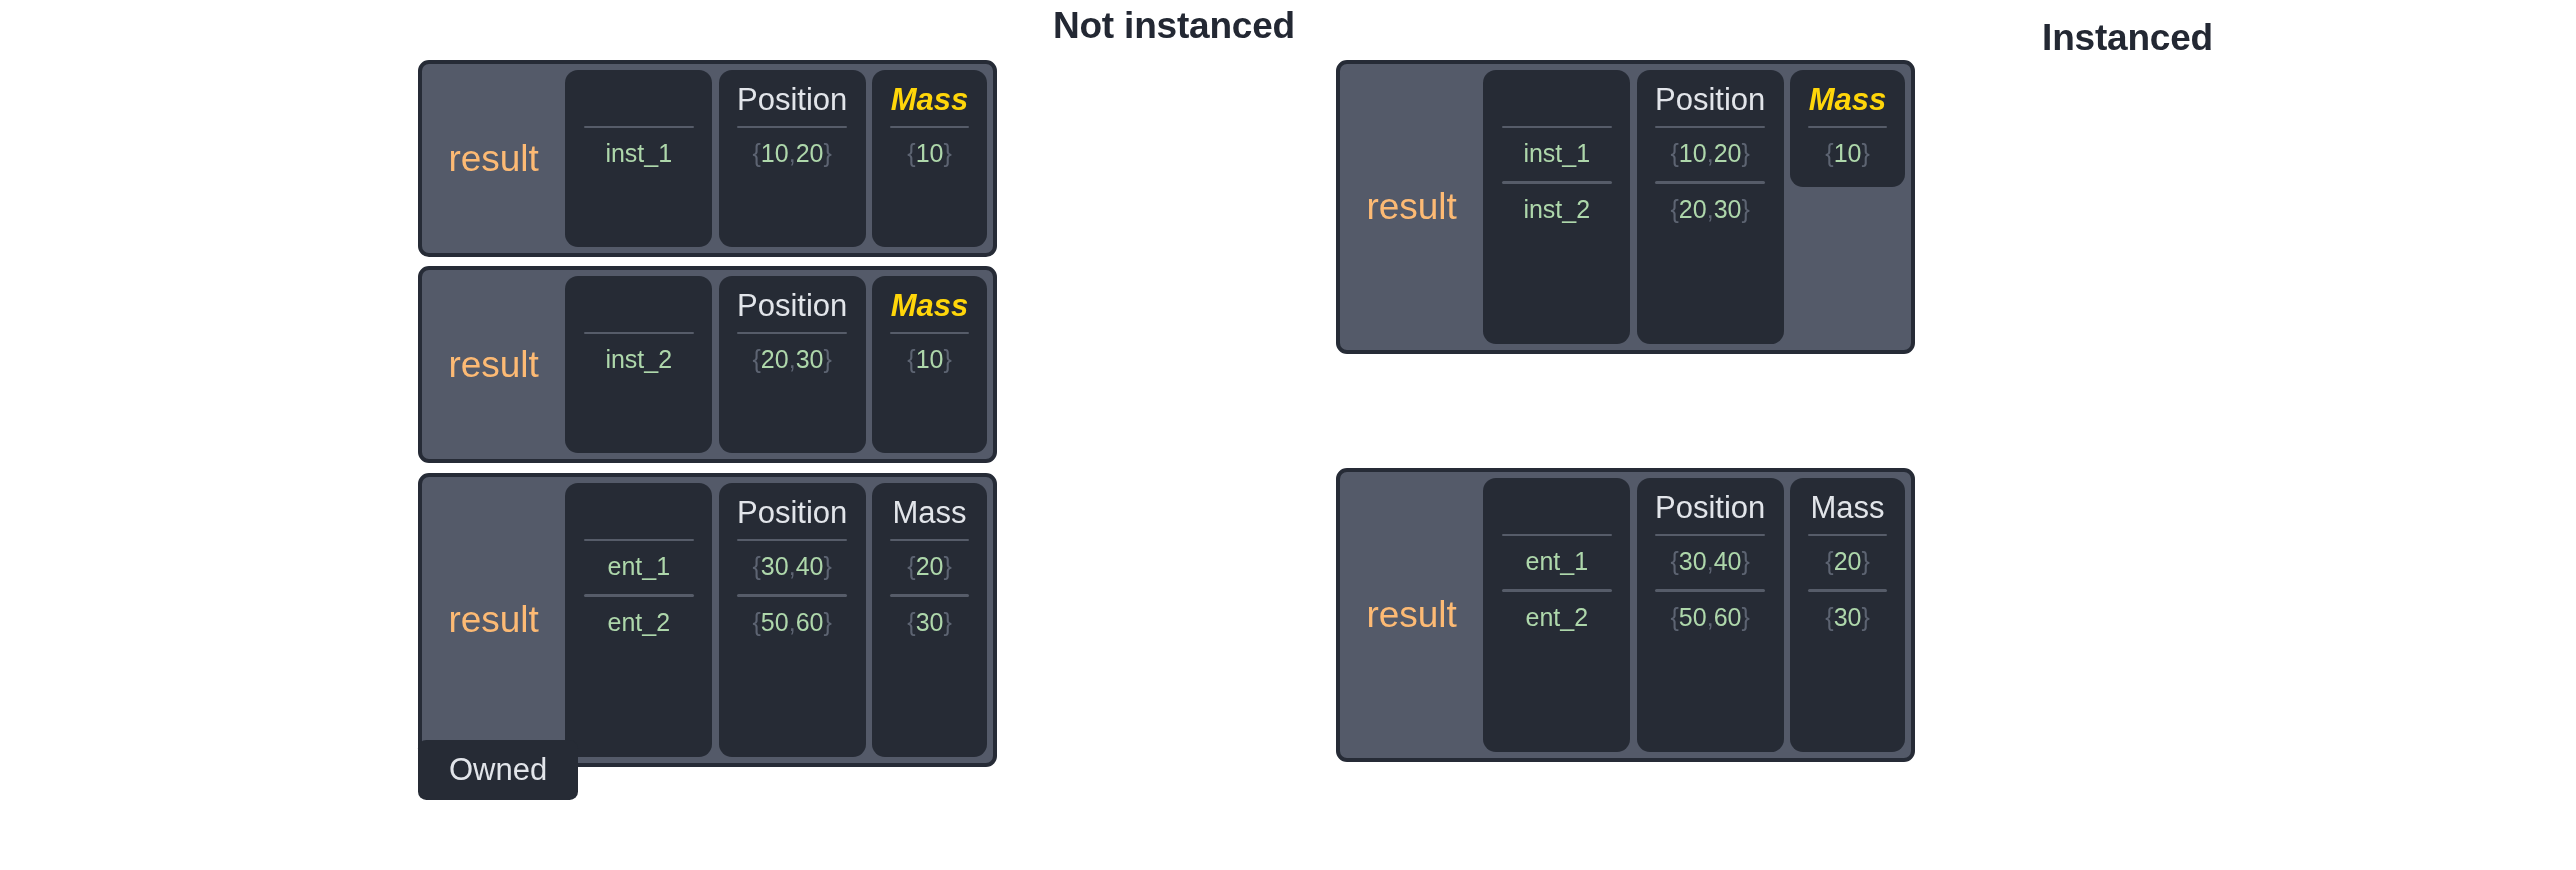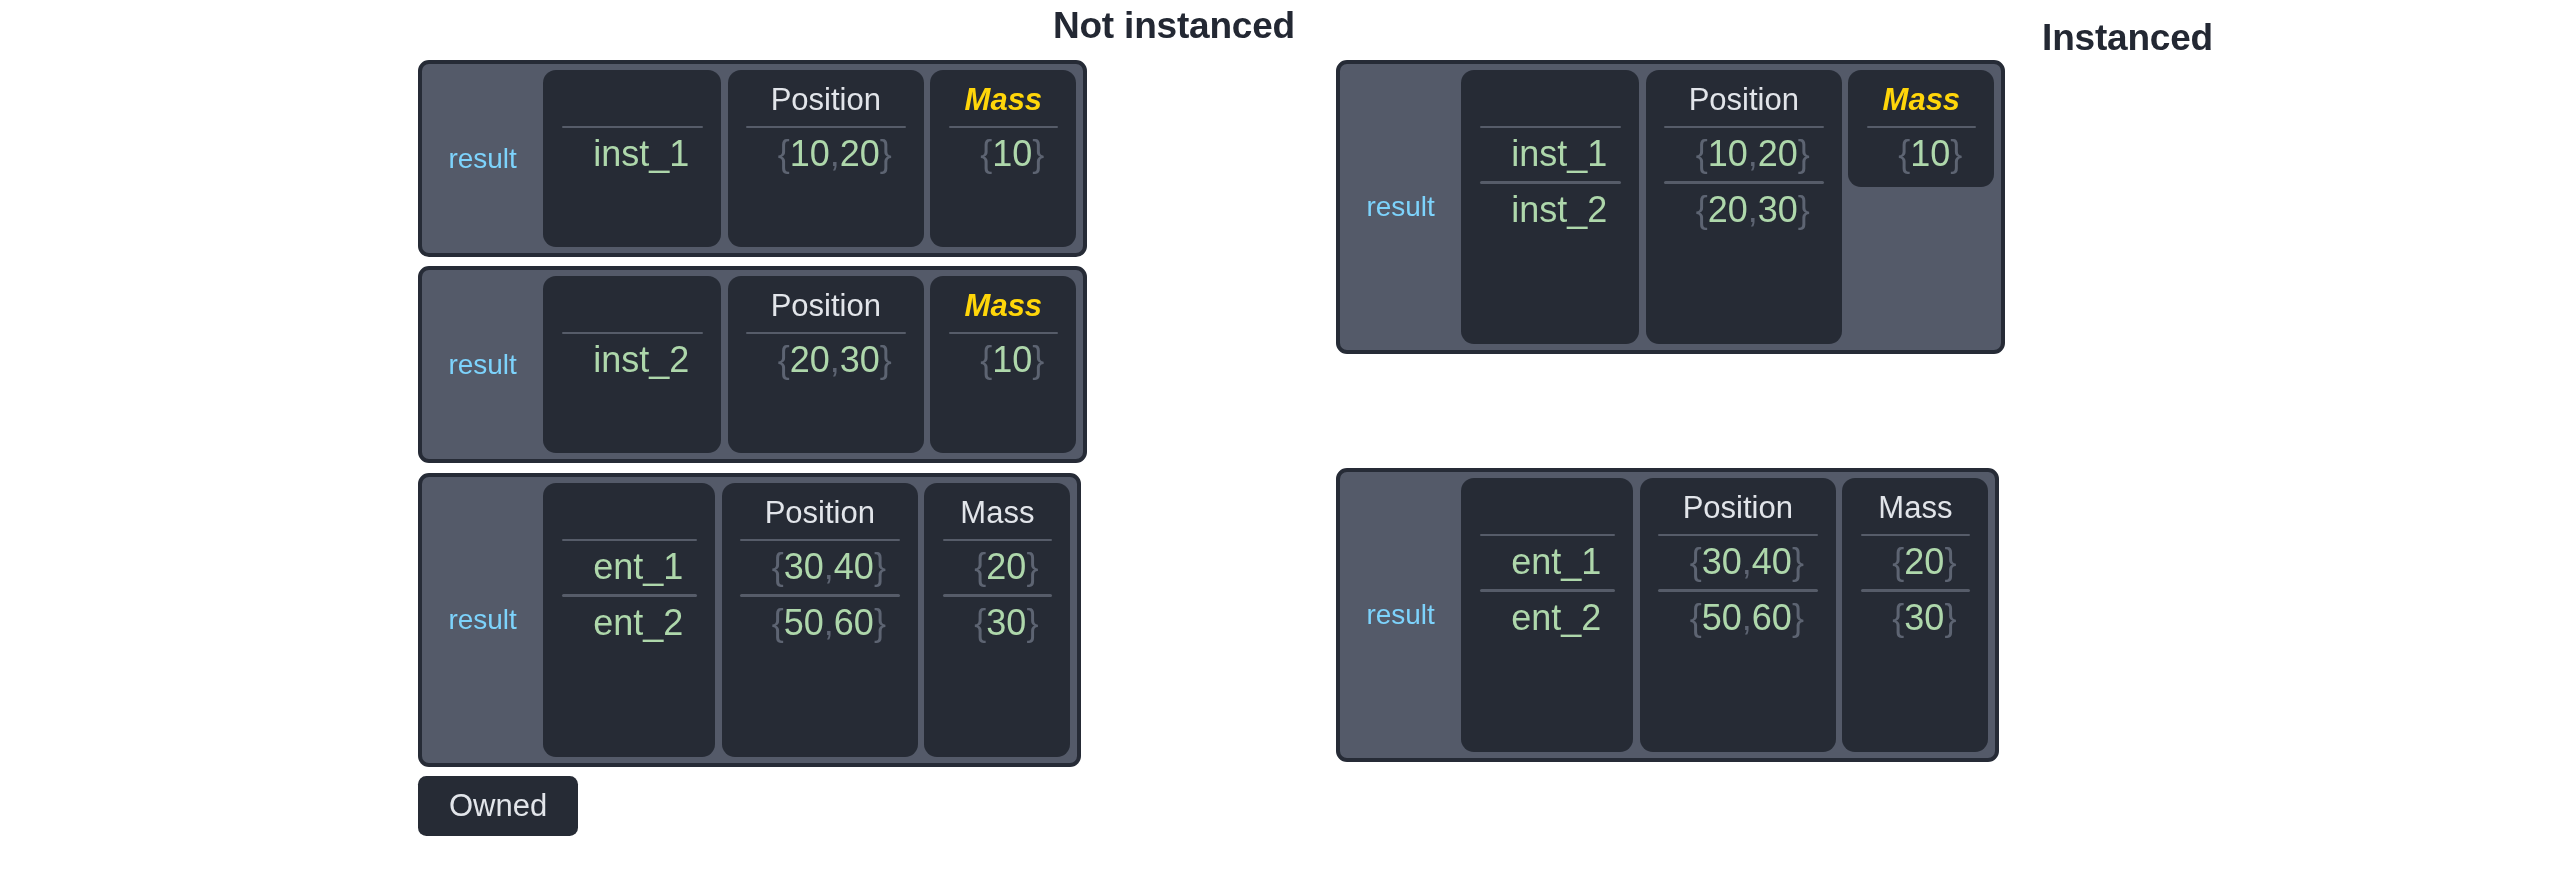--- a/index.html
+++ b/index.html
@@ -41,22 +41,22 @@
     align-items: stretch;
     padding: 6.4px;
     gap: 6.4px;
   }
 
   
   .result-label {
     display: flex;
     align-items: center;
     justify-content: center;
-    color: #7dd3fc;
-    font-size: 28px;
+    color: #fdba74;
+    font-size: 37px;
     flex: 0 0 auto;
     padding: 0 20px;
     white-space: nowrap;
   }
 
   
   .col-card {
     background: #262b35;
     border-radius: 13px;
     box-sizing: border-box;
@@ -90,34 +90,33 @@
     background: #565c69;
     margin: 1.8px 18.4px 0 18.4px;
     border-radius: 1.8px;
   }
 
   .cell {
     height: 51px;
     display: flex;
     align-items: center;
     justify-content: center;
-    font-size: 36px;
+    font-size: 25px;
     color: #aed7ab;
     white-space: nowrap;
     padding: 0 32px;
-    margin-left: 18px;
   }
   .cell .brace { color: #5d6472; }
   .cell .comma { color: #5d6472; }
 
   
   .legend {
     position: absolute;
     left: 418px;
-    top: 776px;
+    top: 740px;
     display: flex;
     flex-direction: row;
     gap: 16.5px;
   }
   .legend-badge {
     background: #262b35;
     border-radius: 8.3px;
     padding: 12px 31px;
     font-size: 31px;
     color: #e2e5ea;

